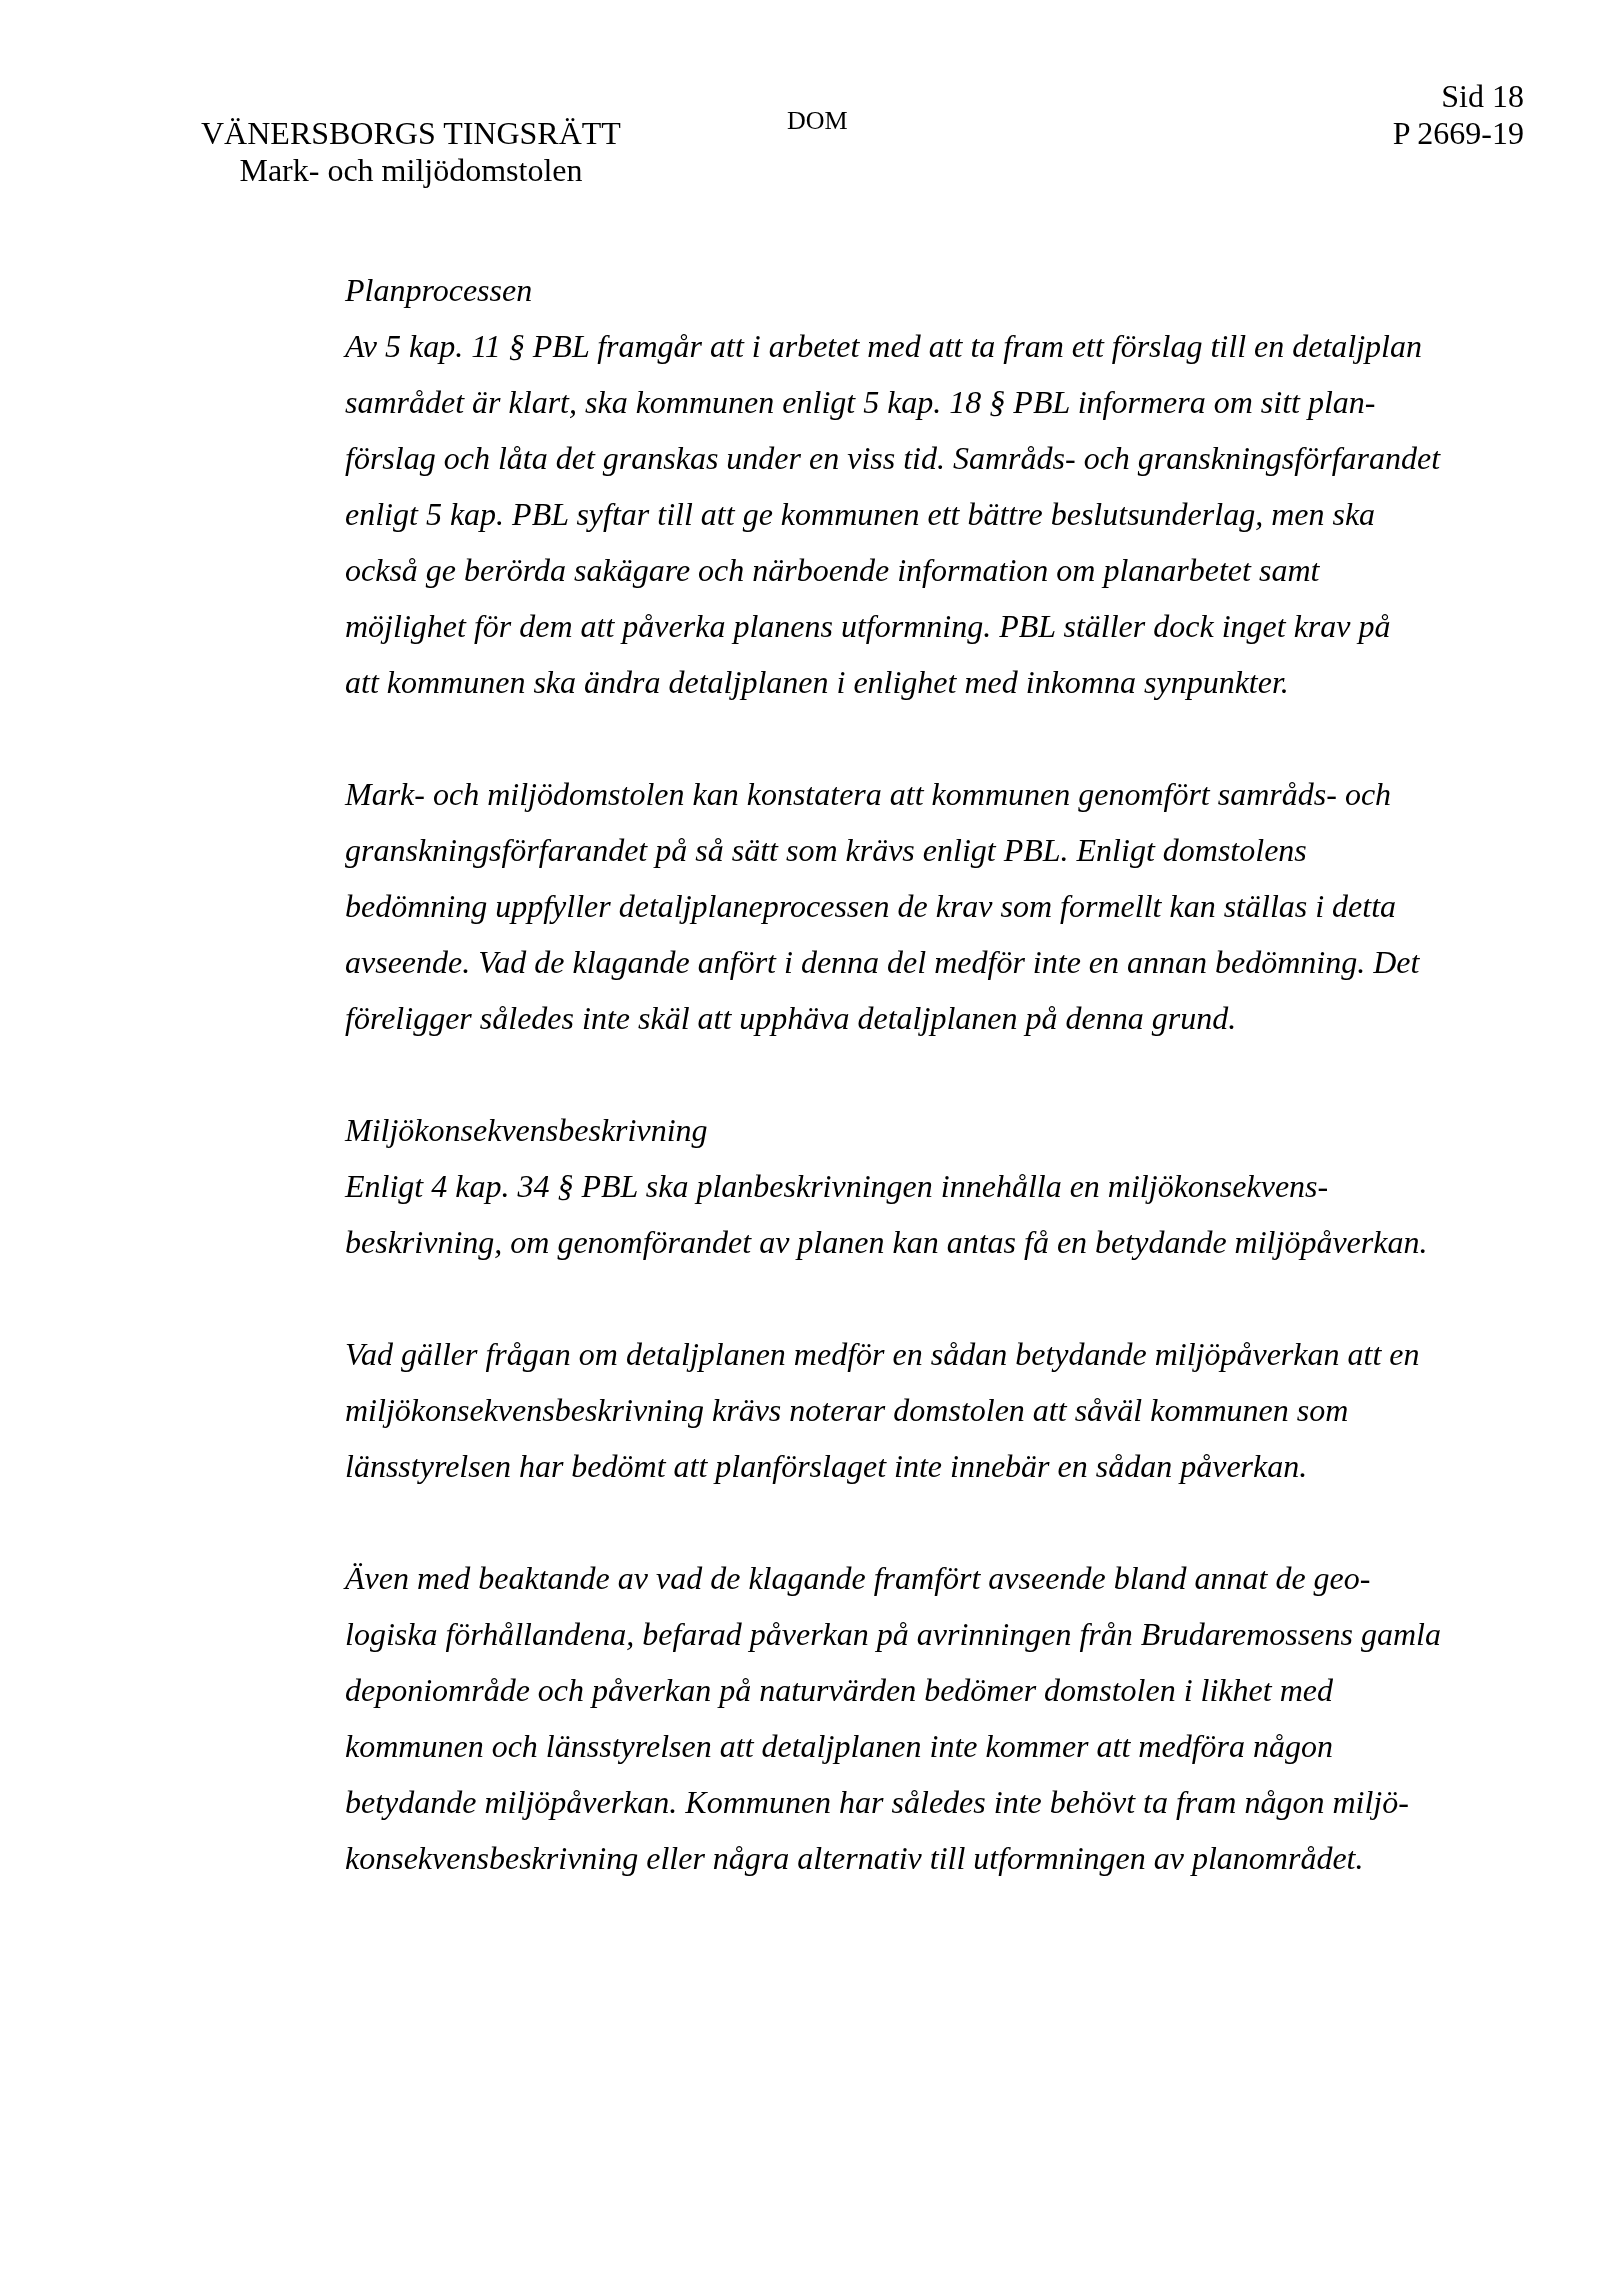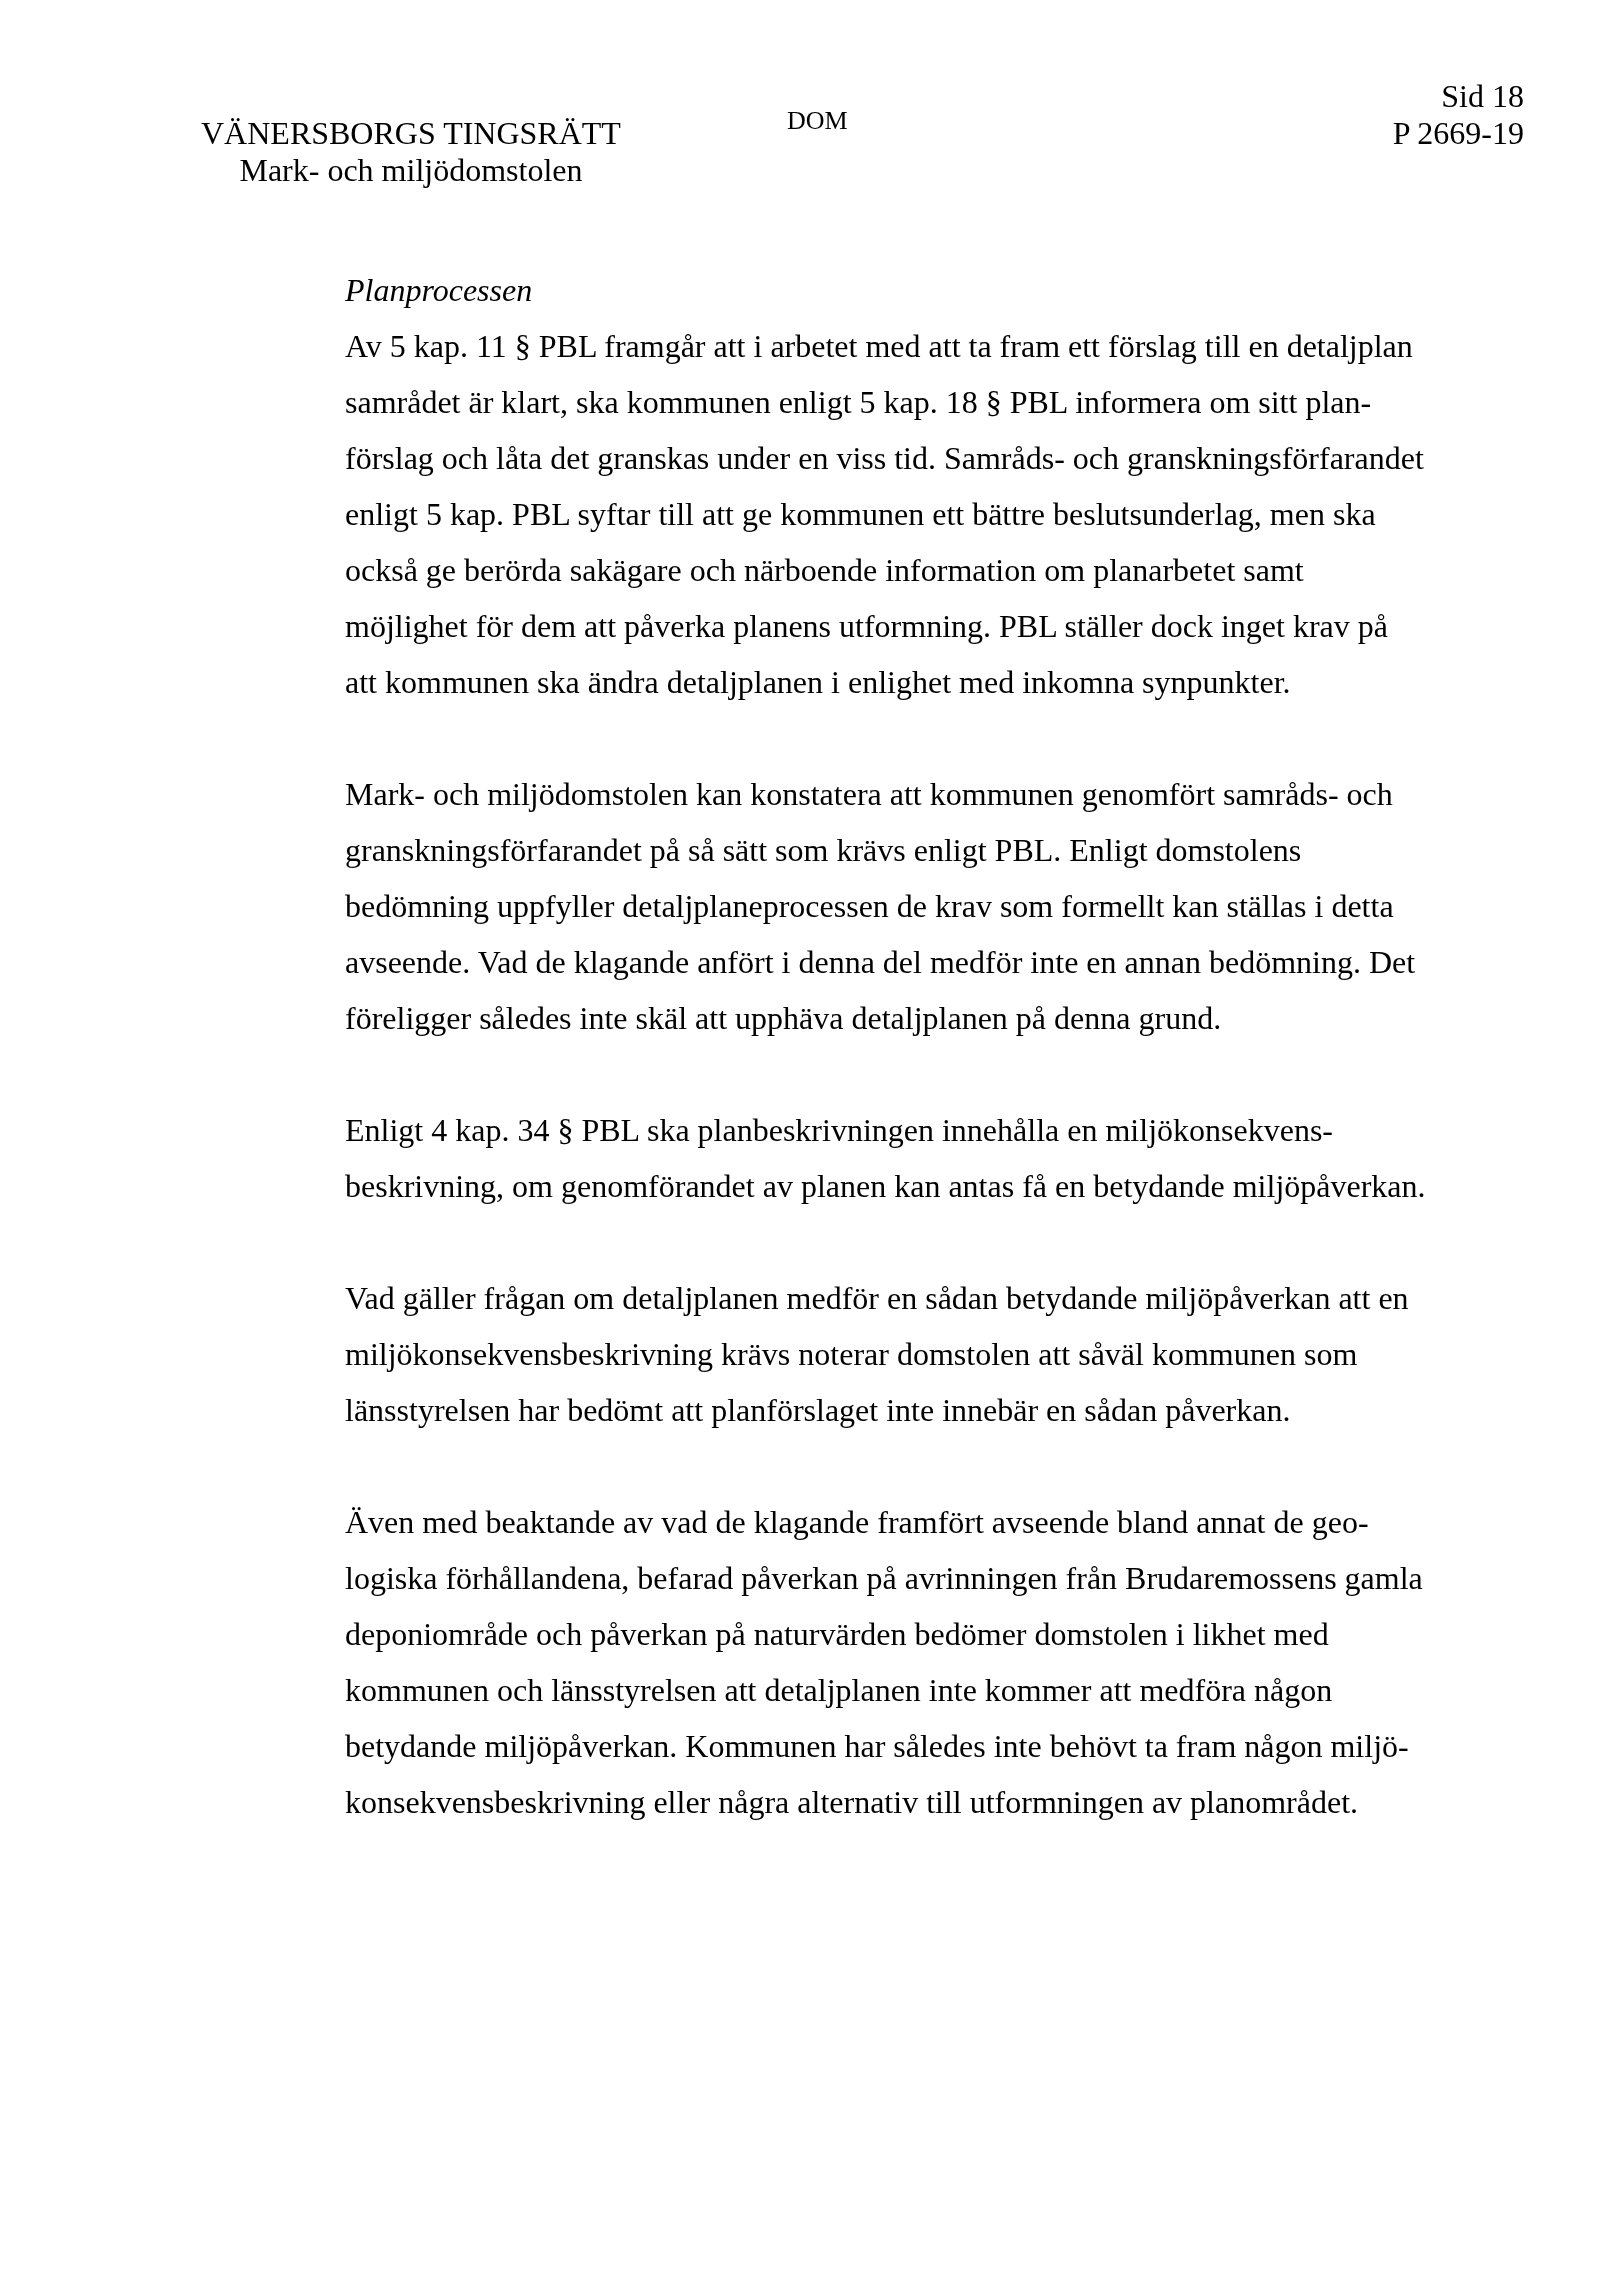--- a/index.html
+++ b/index.html
@@ -54,20 +54,21 @@
   .section-heading {
     margin: 0;
     font-style: italic;
     font-weight: normal;
     font-size: 32px;
     line-height: 56px;
     white-space: nowrap;
   }
   .para {
     margin: 0 0 56px 0;
+    font-style: italic;
   }
   .line {
     white-space: nowrap;
   }
 </style>
 </head>
 <body>
 
 <div class="page">
 
@@ -94,20 +95,21 @@
         <div class="line">möjlighet för dem att påverka planens utformning. PBL ställer dock inget krav på</div>
         <div class="line">att kommunen ska ändra detaljplanen i enlighet med inkomna synpunkter.</div>
       </div>
       <div class="para">
         <div class="line">Mark- och miljödomstolen kan konstatera att kommunen genomfört samråds- och</div>
         <div class="line">granskningsförfarandet på så sätt som krävs enligt PBL. Enligt domstolens</div>
         <div class="line">bedömning uppfyller detaljplaneprocessen de krav som formellt kan ställas i detta</div>
         <div class="line">avseende. Vad de klagande anfört i denna del medför inte en annan bedömning. Det</div>
         <div class="line">föreligger således inte skäl att upphäva detaljplanen på denna grund.</div>
       </div>
+      <div class="section-heading">Miljökonsekvensbeskrivning</div>
       <div class="para">
         <div class="line">Enligt 4 kap. 34 § PBL ska planbeskrivningen innehålla en miljökonsekvens-</div>
         <div class="line">beskrivning, om genomförandet av planen kan antas få en betydande miljöpåverkan.</div>
       </div>
       <div class="para">
         <div class="line">Vad gäller frågan om detaljplanen medför en sådan betydande miljöpåverkan att en</div>
         <div class="line">miljökonsekvensbeskrivning krävs noterar domstolen att såväl kommunen som</div>
         <div class="line">länsstyrelsen har bedömt att planförslaget inte innebär en sådan påverkan.</div>
       </div>
       <div class="para">

